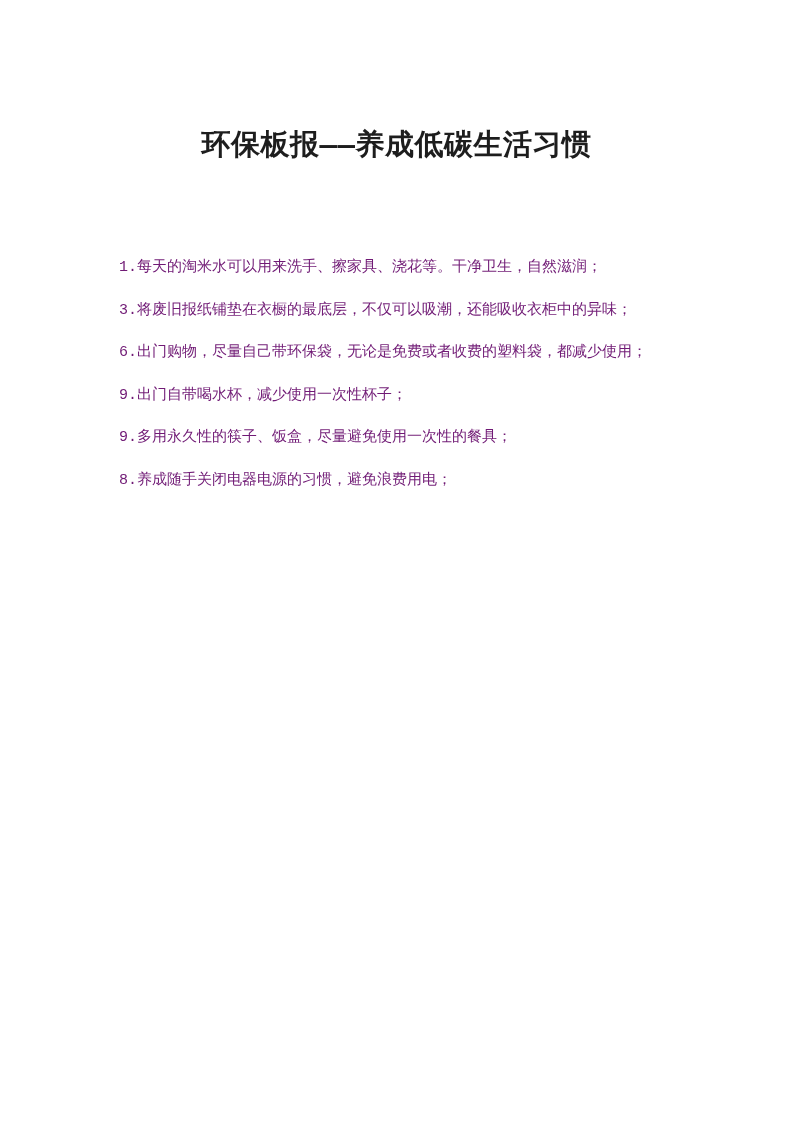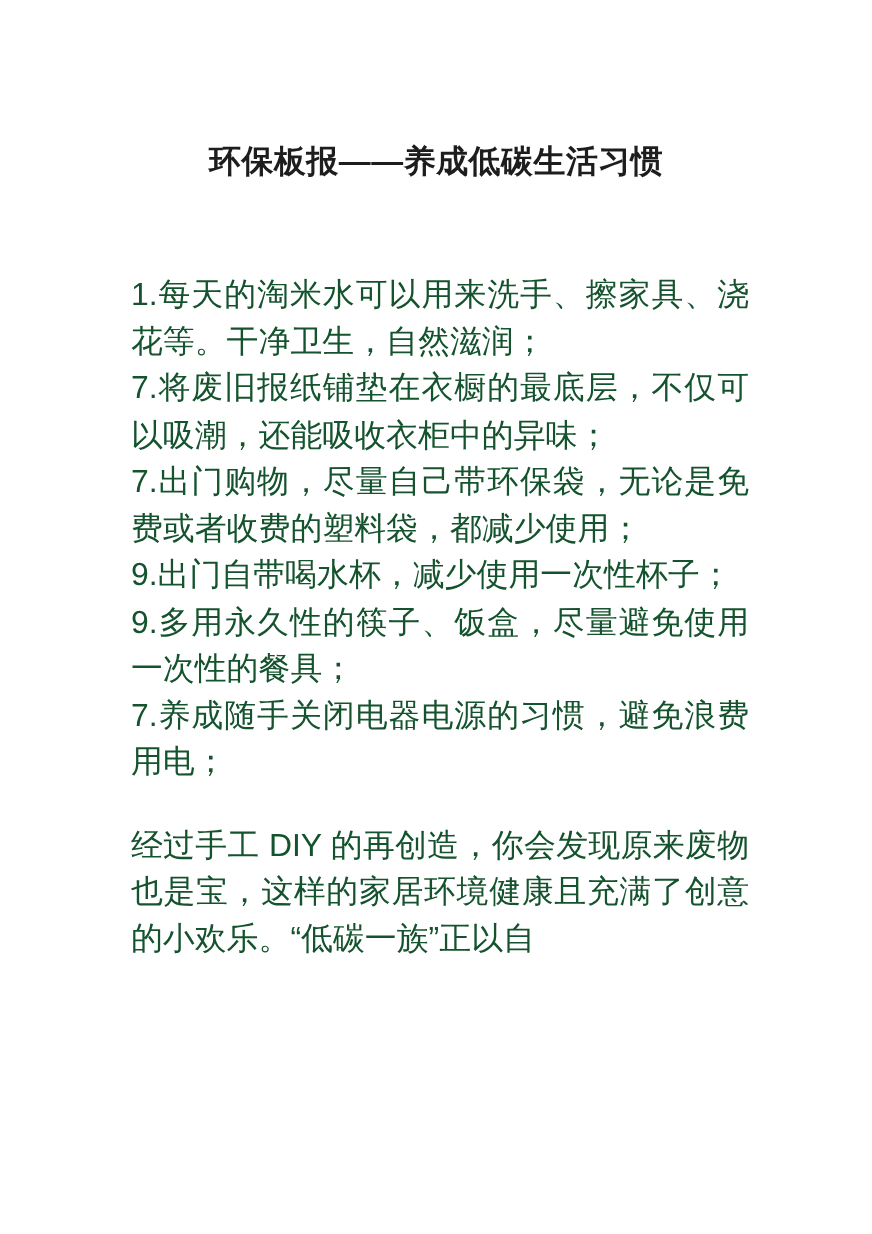--- a/index.html
+++ b/index.html
@@ -6,58 +6,57 @@
     margin: 0;
     padding: 0;
     background: #ffffff;
   }
   .page {
     position: relative;
     width: 793px;
     height: 1122px;
     background: #ffffff;
     overflow: hidden;
-    font-family: Liberation Sans, sans-serif;
+    font-family: Liberation Mono, monospace;
     color: #242424;
   }
   .doc-title {
     margin: 0;
     padding-top: 125px;
     text-align: center;
     font-size: 29px;
     font-weight: bold;
     line-height: 44px;
     letter-spacing: 0.5px;
     color: #1d1d1d;
   }
   .doc-body {
     width: 562px;
     margin-left: 119px;
     margin-top: 78px;
-    font-size: 29px;
+    font-size: 15px;
     line-height: 42.5px;
     text-align: justify;
-    color: #14532d;
+    color: #701a75;
   }
   .doc-body p {
     margin: 0;
     padding: 0;
   }
   .closing-para {
     margin-top: 33px !important;
   }
 </style>
 </head>
 <body>
 
 <div class="page">
   <h1 class="doc-title">环保板报——养成低碳生活习惯</h1>
 
   <div class="doc-body">
     <p>1.每天的淘米水可以用来洗手、擦家具、浇花等。干净卫生，自然滋润；</p>
-    <p>7.将废旧报纸铺垫在衣橱的最底层，不仅可以吸潮，还能吸收衣柜中的异味；</p>
-    <p>7.出门购物，尽量自己带环保袋，无论是免费或者收费的塑料袋，都减少使用；</p>
+    <p>3.将废旧报纸铺垫在衣橱的最底层，不仅可以吸潮，还能吸收衣柜中的异味；</p>
+    <p>6.出门购物，尽量自己带环保袋，无论是免费或者收费的塑料袋，都减少使用；</p>
     <p>9.出门自带喝水杯，减少使用一次性杯子；</p>
     <p>9.多用永久性的筷子、饭盒，尽量避免使用一次性的餐具；</p>
-    <p>7.养成随手关闭电器电源的习惯，避免浪费用电；</p>
-    <p class="closing-para">经过手工 DIY 的再创造，你会发现原来废物也是宝，这样的家居环境健康且充满了创意的小欢乐。“低碳一族”正以自</p>
+    <p>8.养成随手关闭电器电源的习惯，避免浪费用电；</p>
   </div>
 </div>
 
 </body></html>

